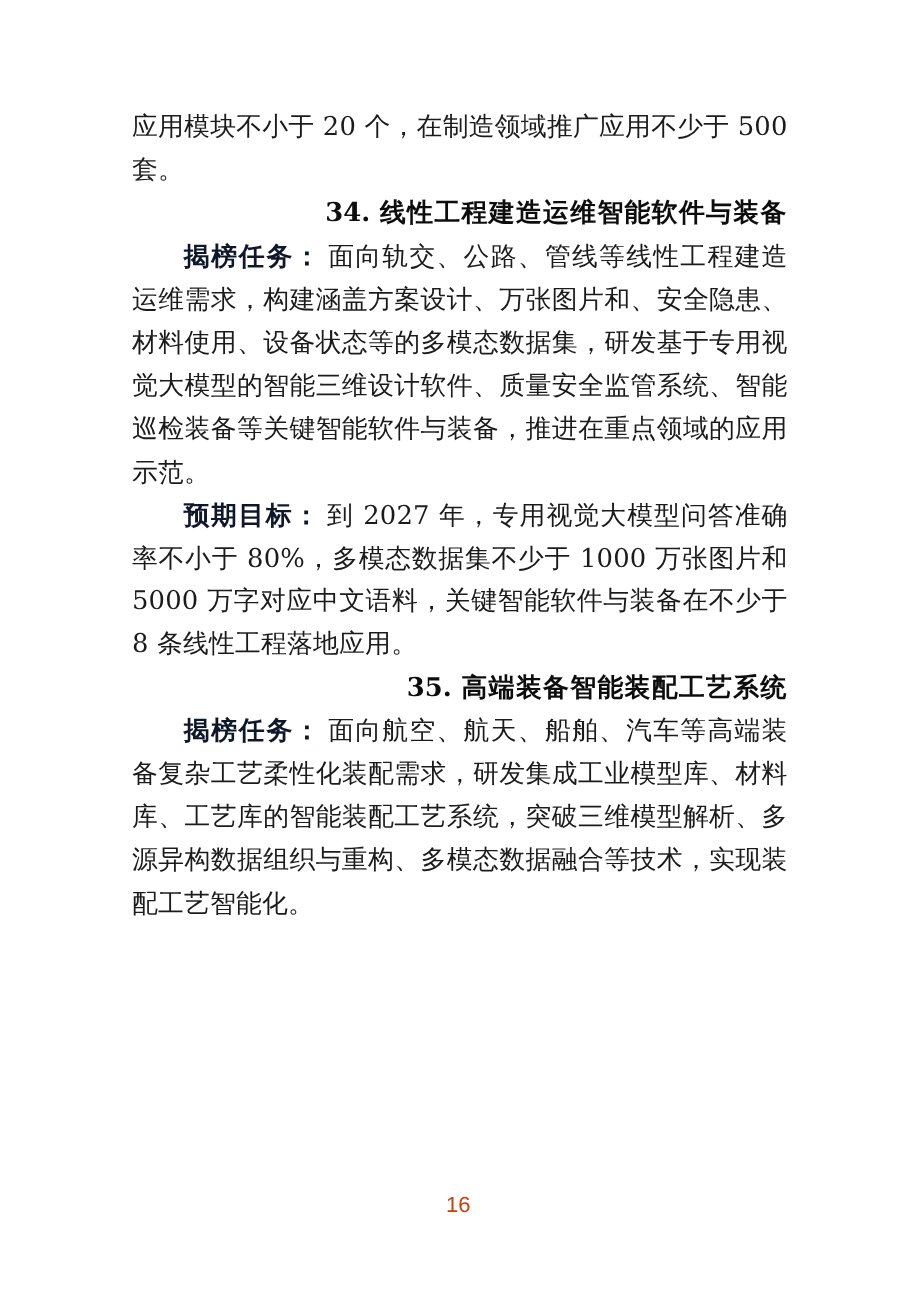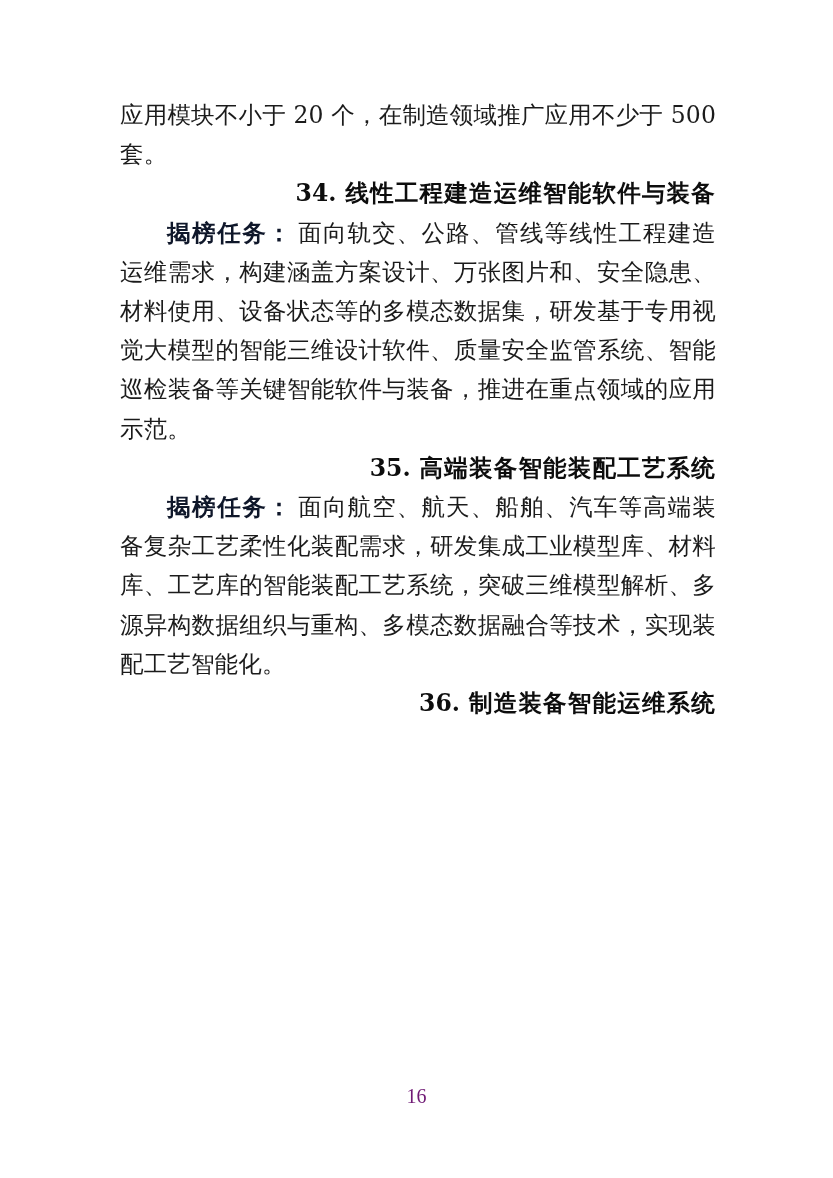--- a/index.html
+++ b/index.html
@@ -94,53 +94,53 @@
 
   
   .folio {
     position: absolute;
     left: 0;
     top: 1082px;
     width: 833px;
     text-align: center;
     font-size: 20px;
     line-height: 28px;
-    color: #701a75;
-    font-family: Liberation Serif, serif;
+    color: #c2410c;
+    font-family: Liberation Sans, sans-serif;
   }
 </style>
 </head>
 <body>
 
 <div class="page">
 
   <div class="content">
 
     <p class="para cont block">应用模块不小于 20 个，在制造领域推广应用不少于 500 套。</p>
 
     <h2 class="heading block">
       <span class="num">34.</span><span class="htext">线性工程建造运维智能软件与装备</span>
     </h2>
 
     <p class="para indent block">
       <span class="label">揭榜任务：</span><span class="label-gap"></span><span>面向轨交、公路、管线等线性工程建造运维需求，构建涵盖方案设计、万张图片和、安全隐患、材料使用、设备状态等的多模态数据集，研发基于专用视觉大模型的智能三维设计软件、质量安全监管系统、智能巡检装备等关键智能软件与装备，推进在重点领域的应用示范。</span>
     </p>
 
+    <p class="para indent block">
+      <span class="label">预期目标：</span><span class="label-gap"></span><span>到 2027 年，专用视觉大模型问答准确率不小于 80%，多模态数据集不少于 1000 万张图片和 5000 万字对应中文语料，关键智能软件与装备在不少于 8 条线性工程落地应用。</span>
+    </p>
 
     <h2 class="heading block">
       <span class="num">35.</span><span class="htext">高端装备智能装配工艺系统</span>
     </h2>
 
     <p class="para indent block">
       <span class="label">揭榜任务：</span><span class="label-gap"></span><span>面向航空、航天、船舶、汽车等高端装备复杂工艺柔性化装配需求，研发集成工业模型库、材料库、工艺库的智能装配工艺系统，突破三维模型解析、多源异构数据组织与重构、多模态数据融合等技术，实现装配工艺智能化。</span>
     </p>
 
 
-    <h2 class="heading block">
-      <span class="num">36.</span><span class="htext">制造装备智能运维系统</span>
-    </h2>
 
 
   </div>
 
   <div class="folio">16</div>
 
 </div>
 
 </body></html>

